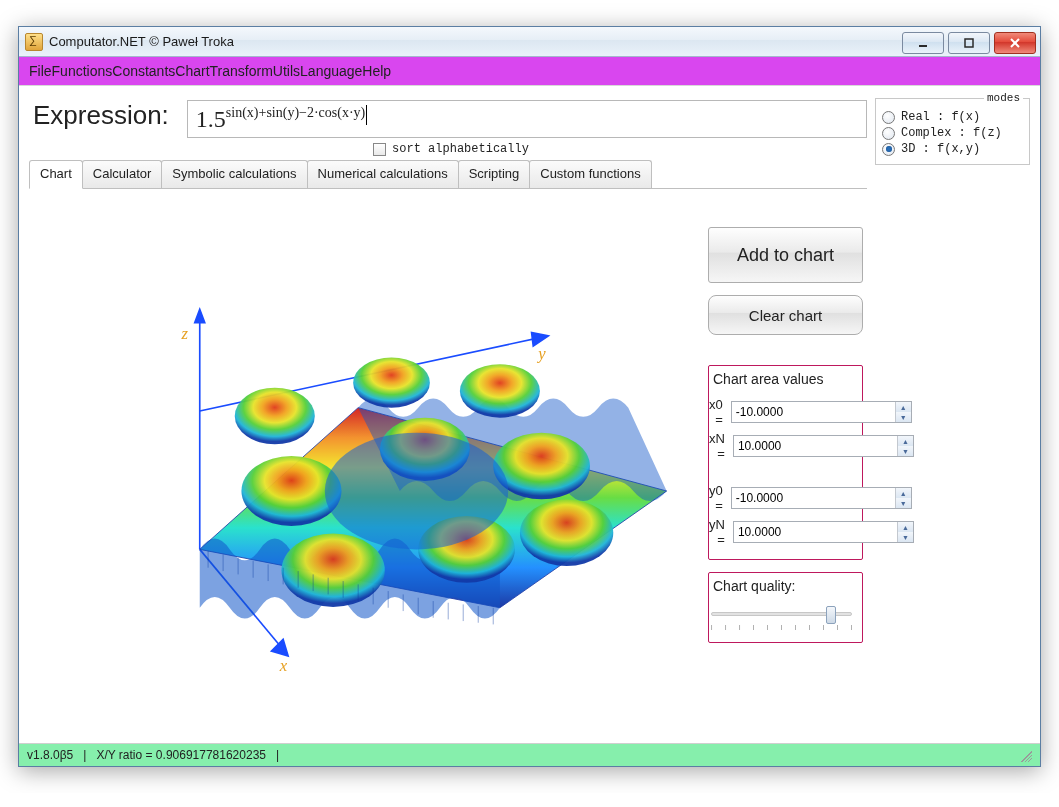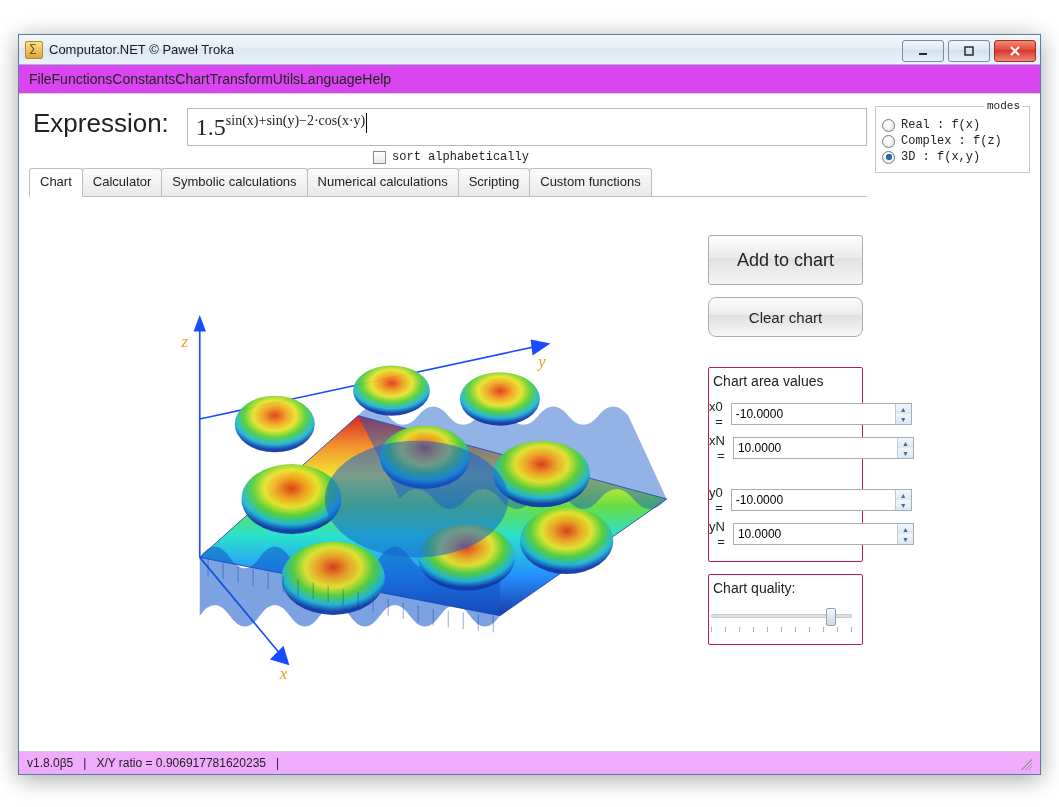--- a/index.html
+++ b/index.html
@@ -6,21 +6,21 @@
   body {
     margin: 0;
     padding: 18px;
     font-family: "Segoe UI", Tahoma, sans-serif;
     font-size: 13px;
     background: #fff;
     color: #222;
   }
   .window {
     width: 1023px;
-    margin: 16px auto;
+    margin: 8px auto;
     border: 1px solid #5b7ea3;
     box-shadow: 0 4px 22px rgba(0,0,0,.35);
     background: #fff;
     display: flex;
     flex-direction: column;
   }
   
   .titlebar {
     height: 30px;
     background: linear-gradient(#f4f8fc,#e6eef6 45%,#dce7f1 46%,#eaf2fa);
@@ -103,21 +103,21 @@
   }
   .tab.active { background:#fff; position:relative; padding-bottom:7px; border-bottom:1px solid #fff; margin-bottom:-1px; }
   
   .canvas-area {
     border:0; padding:4px; height:554px; display:flex; gap:8px;
   }
   .plot { flex:1; position:relative; overflow:hidden; }
   .plot svg { width:100%; height:100%; }
   .rightcol { width:155px; display:flex; flex-direction:column; gap:12px; padding-top:34px; }
   .bigbtn {
-    height:50px; border:1px solid #adadad; border-radius:3px;
+    height:56px; border:1px solid #adadad; border-radius:3px;
     background:linear-gradient(#fefefe,#eaeaea 45%,#e0e0e0 46%,#f6f6f6);
     font-size:18px; display:flex; align-items:center; justify-content:center; text-align:center;
     cursor:default;
   }
   .midbtn { height:40px; font-size:15px;border-radius:8px; }
   .groupbox {
     border:1px solid #be185d; padding:6px 8px 8px 0; border-radius:2px;
   }
   .groupbox-title { font-size:14px; margin:-14px 0 6px 0; background:#fff; display:inline-block; padding:0 4px; }
   .kv { display:flex; align-items:center; gap:8px; margin:4px 0; }
@@ -127,21 +127,21 @@
   }
   .spin input { flex:1; border:none; padding:0 4px; font-size:12px; outline:none; }
   .spin .spbtns { width:16px; display:flex; flex-direction:column; }
   .spin .spbtn { flex:1; border-left:1px solid #c3c8cf; background:linear-gradient(#f2f6fb,#dbe6f2); display:flex; align-items:center; justify-content:center; font-size:7px; color:#4a6a9a; }
   .slider-wrap { padding:4px 2px; }
   .slider-track { height:4px; background:#e2e2e2; border:1px solid #c7c7c7; border-radius:2px; position:relative; margin:8px 0; }
   .slider-thumb { position:absolute; top:-7px; width:10px; height:18px; background:linear-gradient(#f4f7fb,#cdd9e6); border:1px solid #8ca2bc; border-radius:2px; }
   .slider-ticks { display:flex; justify-content:space-between; font-size:6px; color:#666; }
   
   .statusbar {
-    border-top:1px solid #cfcfcf; background:#f0abfc; padding:4px 8px;
+    border-top:1px solid #cfcfcf; background:#86efac; padding:4px 8px;
     font-size:12px; display:flex; align-items:center;
   }
   .resize { margin-left:auto; width:14px; height:14px;
     background:
       linear-gradient(135deg, transparent 60%, #9a9a9a 60%, #9a9a9a 65%, transparent 65%,
                                transparent 72%, #9a9a9a 72%, #9a9a9a 77%, transparent 77%,
                                transparent 84%, #9a9a9a 84%, #9a9a9a 89%, transparent 89%);
   }
   .axis-lbl { fill:#e6a022; font-family:"Cambria Math",serif; font-size:20px; font-style:italic; }
 </style>

